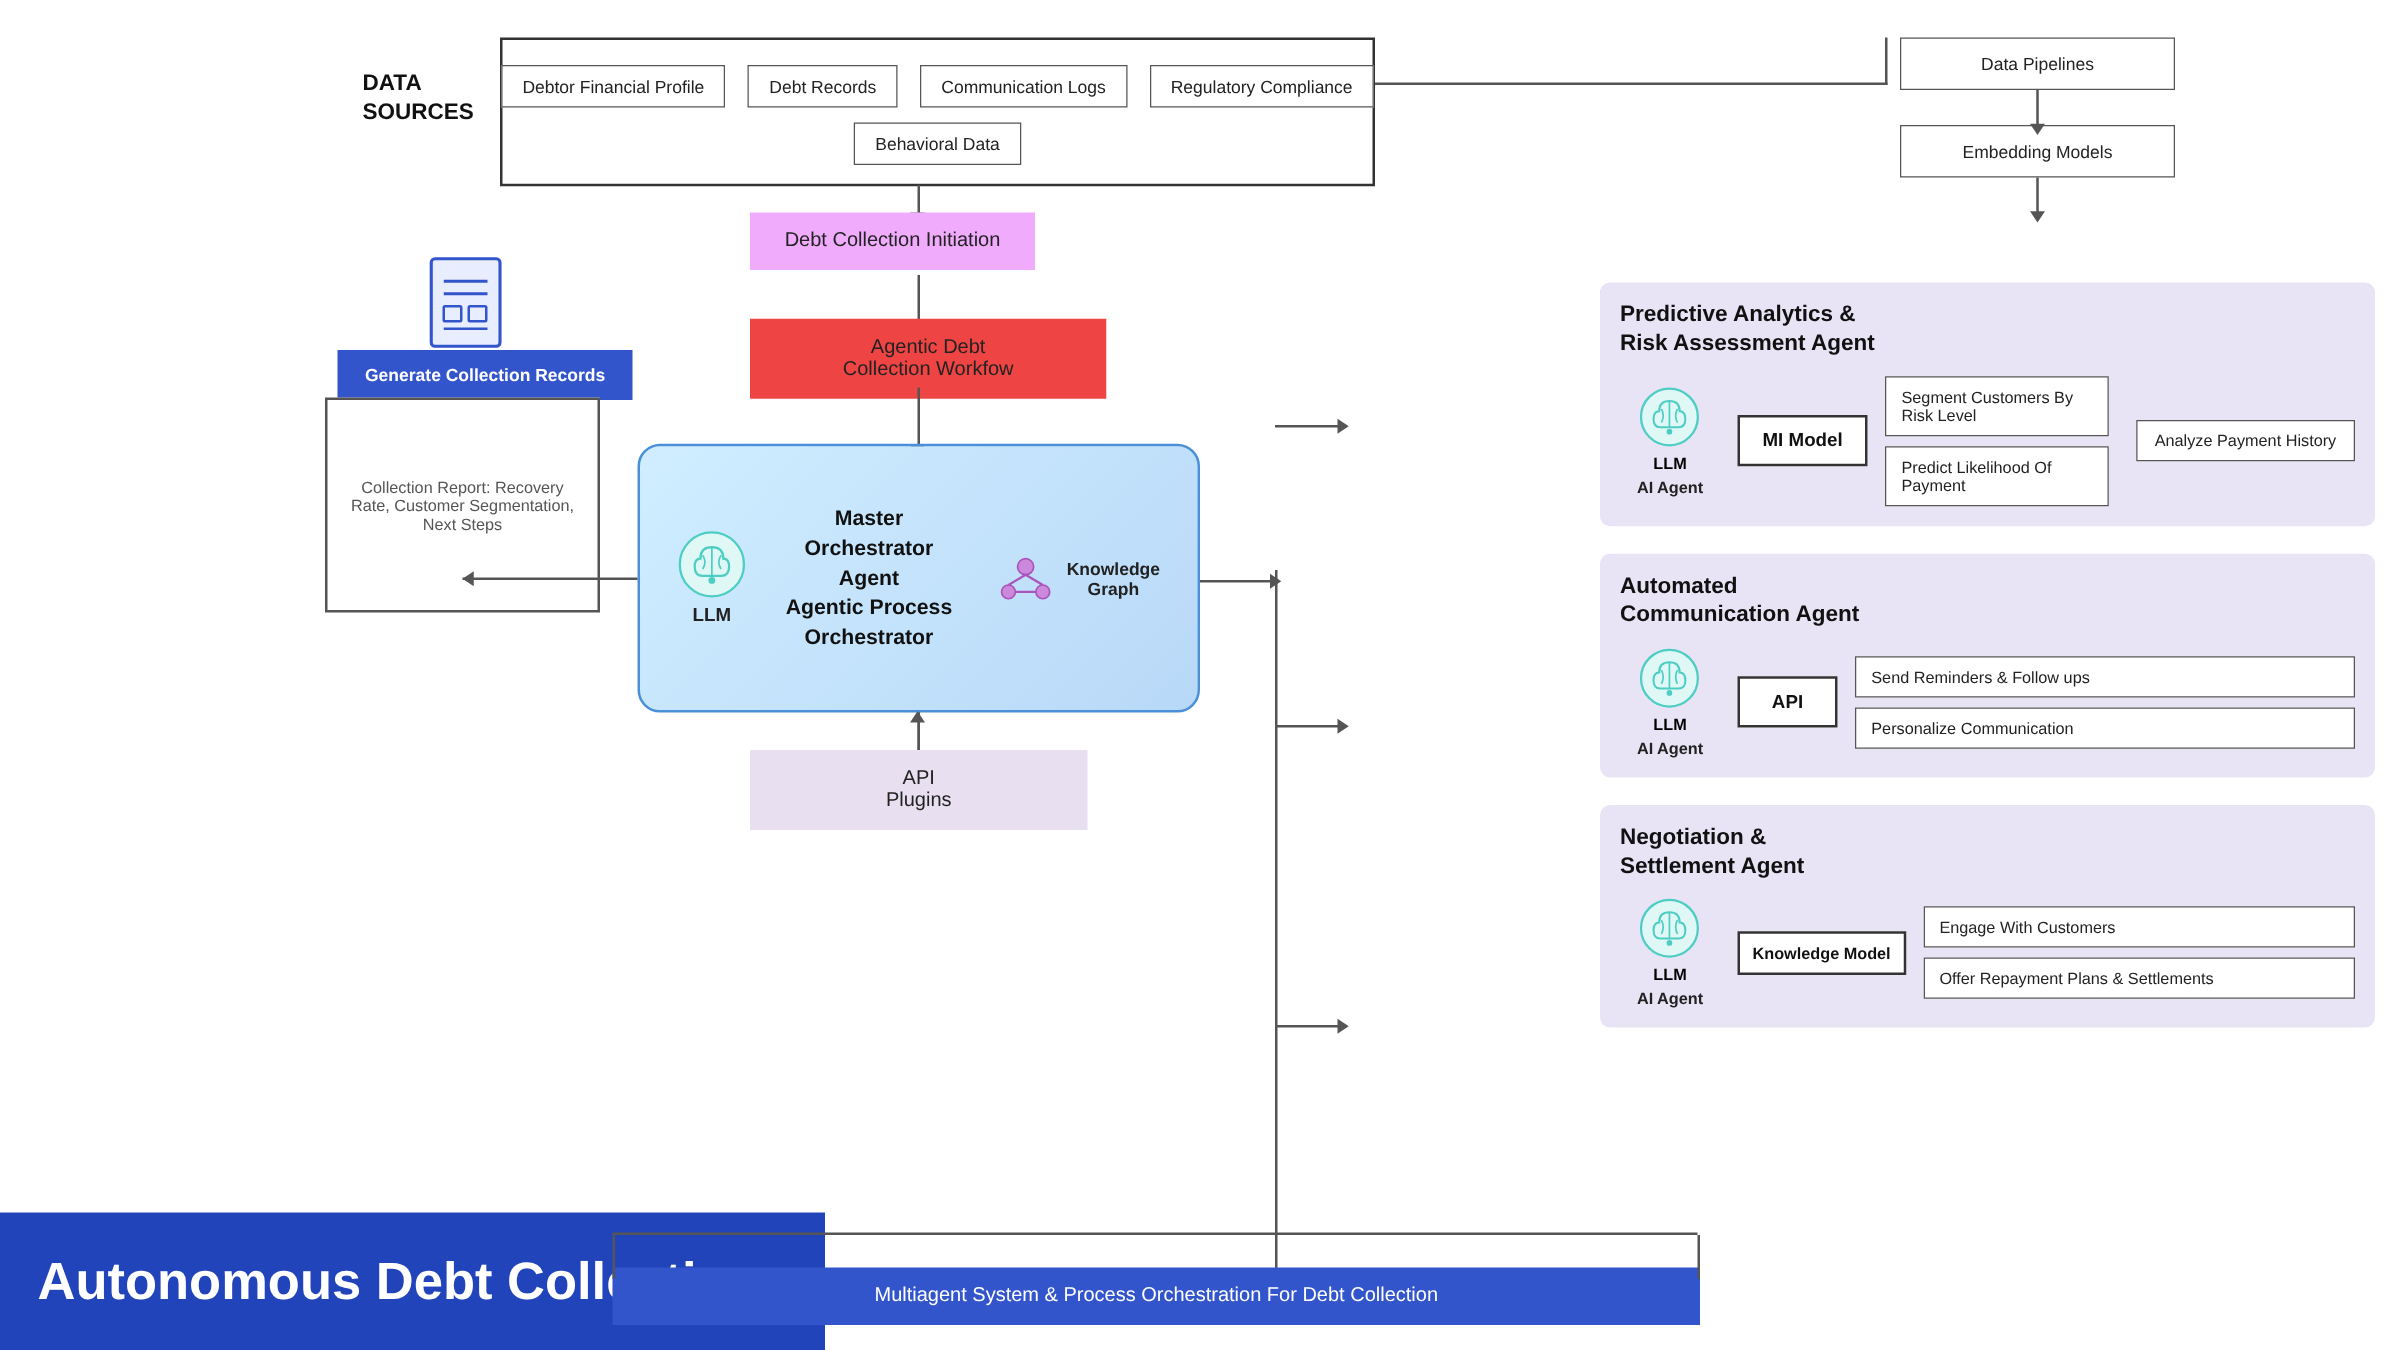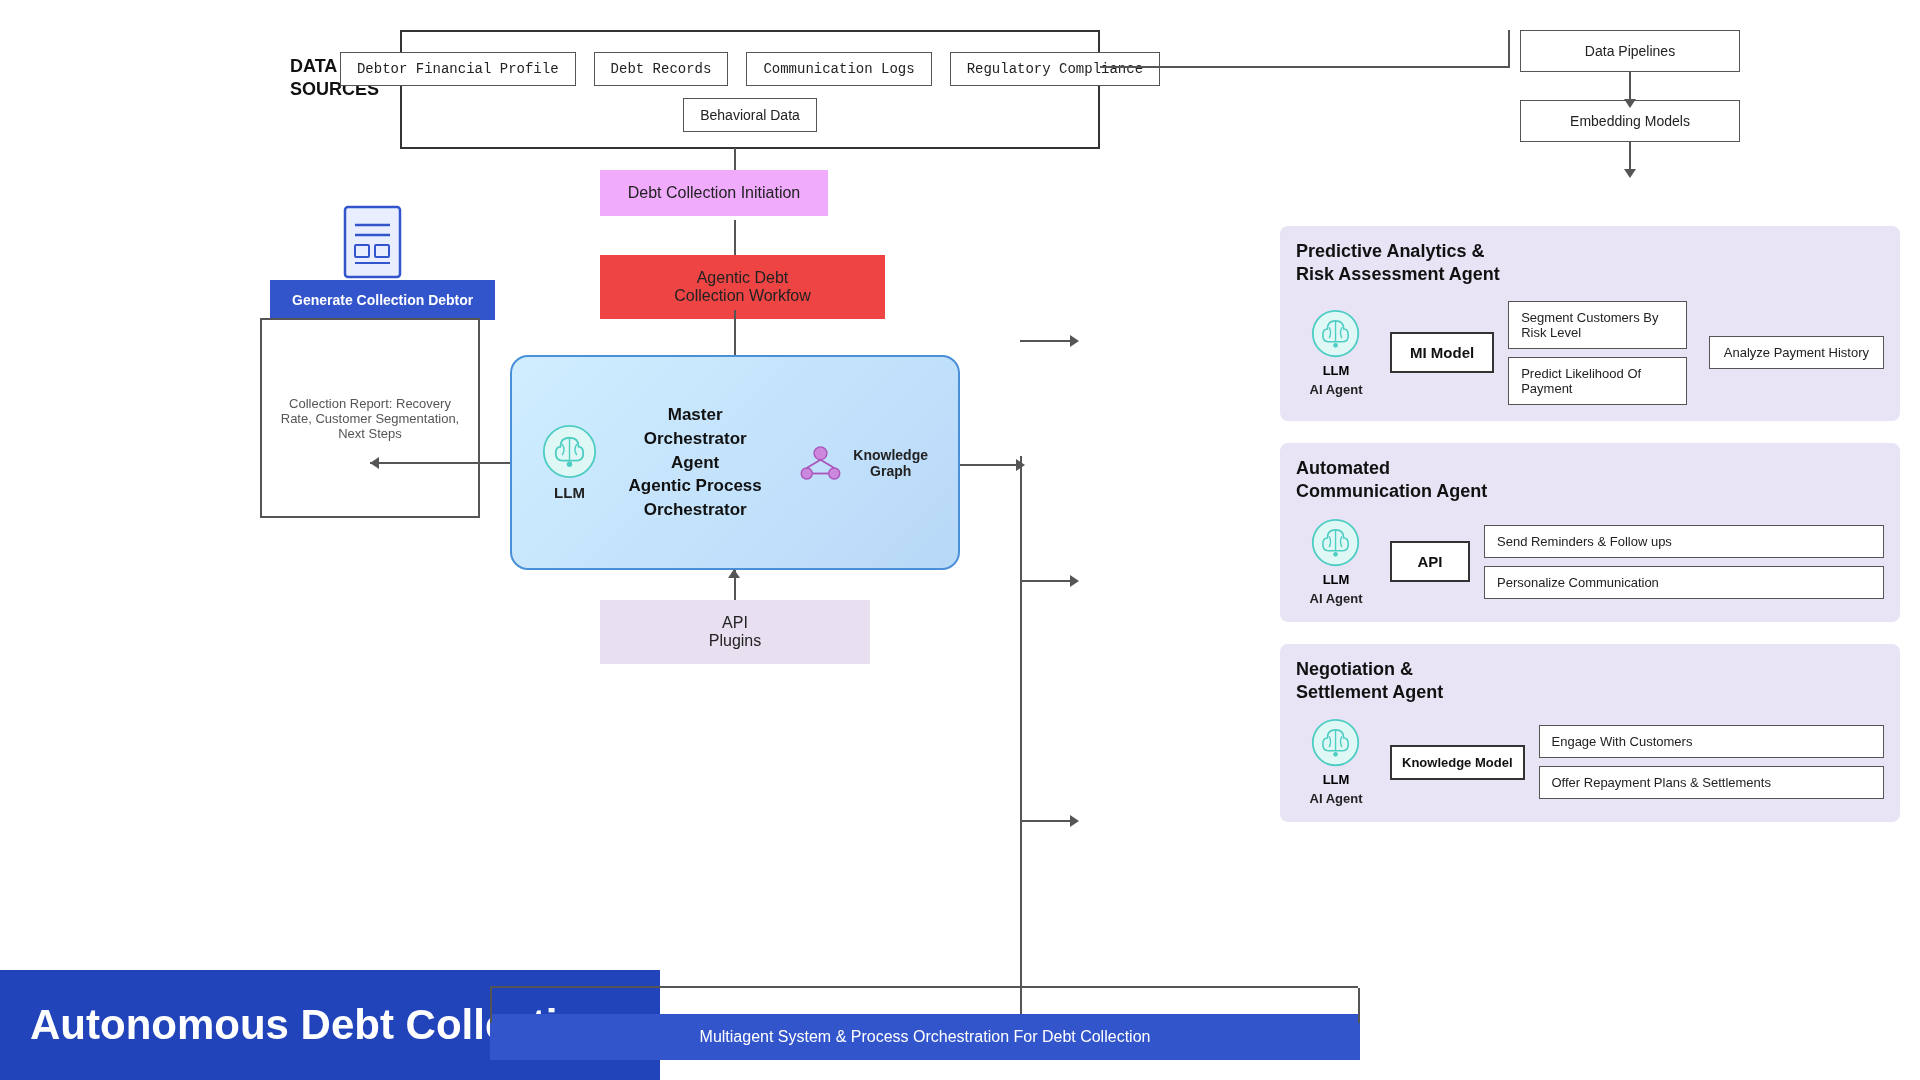--- a/index.html
+++ b/index.html
@@ -31,21 +31,20 @@
       border: 2px solid #333;
       background: #fff;
       padding: 20px 20px 15px 20px;
     }
 
     .data-chips-row1 {
       display: flex;
       gap: 18px;
       justify-content: center;
       margin-bottom: 12px;
-      font-family: Liberation Mono, monospace;
     }
 
     .data-chips-row2 {
       display: flex;
       justify-content: center;
     }
 
     .data-chip {
       border: 1.5px solid #555;
       padding: 8px 16px;
@@ -214,21 +213,21 @@
       cursor: pointer;
       white-space: nowrap;
     }
 
     
     .collection-report-box {
       position: absolute;
       left: 260px;
       top: 318px;
       width: 220px;
-      height: 200px;
+      height: 172px;
       border: 2px solid #555;
       background: #fff;
       display: flex;
       align-items: center;
       justify-content: center;
       text-align: center;
       font-size: 13px;
       color: #555;
       padding: 15px;
     }
@@ -467,21 +466,21 @@
   <svg width="65" height="75" viewBox="0 0 65 75" fill="none" xmlns="http://www.w3.org/2000/svg">
     <rect x="5" y="2" width="55" height="70" rx="3" fill="#e8eeff" stroke="#3355cc" stroke-width="2.5"></rect>
     <line x1="15" y1="20" x2="50" y2="20" stroke="#3355cc" stroke-width="2.5"></line>
     <line x1="15" y1="30" x2="50" y2="30" stroke="#3355cc" stroke-width="2.5"></line>
     <rect x="15" y="40" width="14" height="12" rx="1" fill="none" stroke="#3355cc" stroke-width="2"></rect>
     <rect x="35" y="40" width="14" height="12" rx="1" fill="none" stroke="#3355cc" stroke-width="2"></rect>
     <line x1="15" y1="58" x2="50" y2="58" stroke="#3355cc" stroke-width="2"></line>
   </svg>
 </div>
 
-<button class="generate-report-btn">Generate Collection Debtor</button>
+<button class="generate-report-btn">Generate Collection Records</button>
 
 <div class="collection-report-box">Collection Report: Recovery Rate, Customer Segmentation, Next Steps</div>
 
 <div style="position:absolute;top:462px;left:370px;width:140px;height:2px;background:#555;"></div>
 <div style="position:absolute;top:457px;left:370px;border-top:6px solid transparent;border-bottom:6px solid transparent;border-right:9px solid #555;"></div>
 
 <div style="position:absolute;left:1020px;top:456px;width:2px;height:560px;background:#555;"></div>
 
 <div style="position:absolute;top:464px;left:960px;width:62px;height:2px;background:#555;"></div>
 <div style="position:absolute;top:459px;left:1016px;border-top:6px solid transparent;border-bottom:6px solid transparent;border-left:9px solid #555;"></div>

